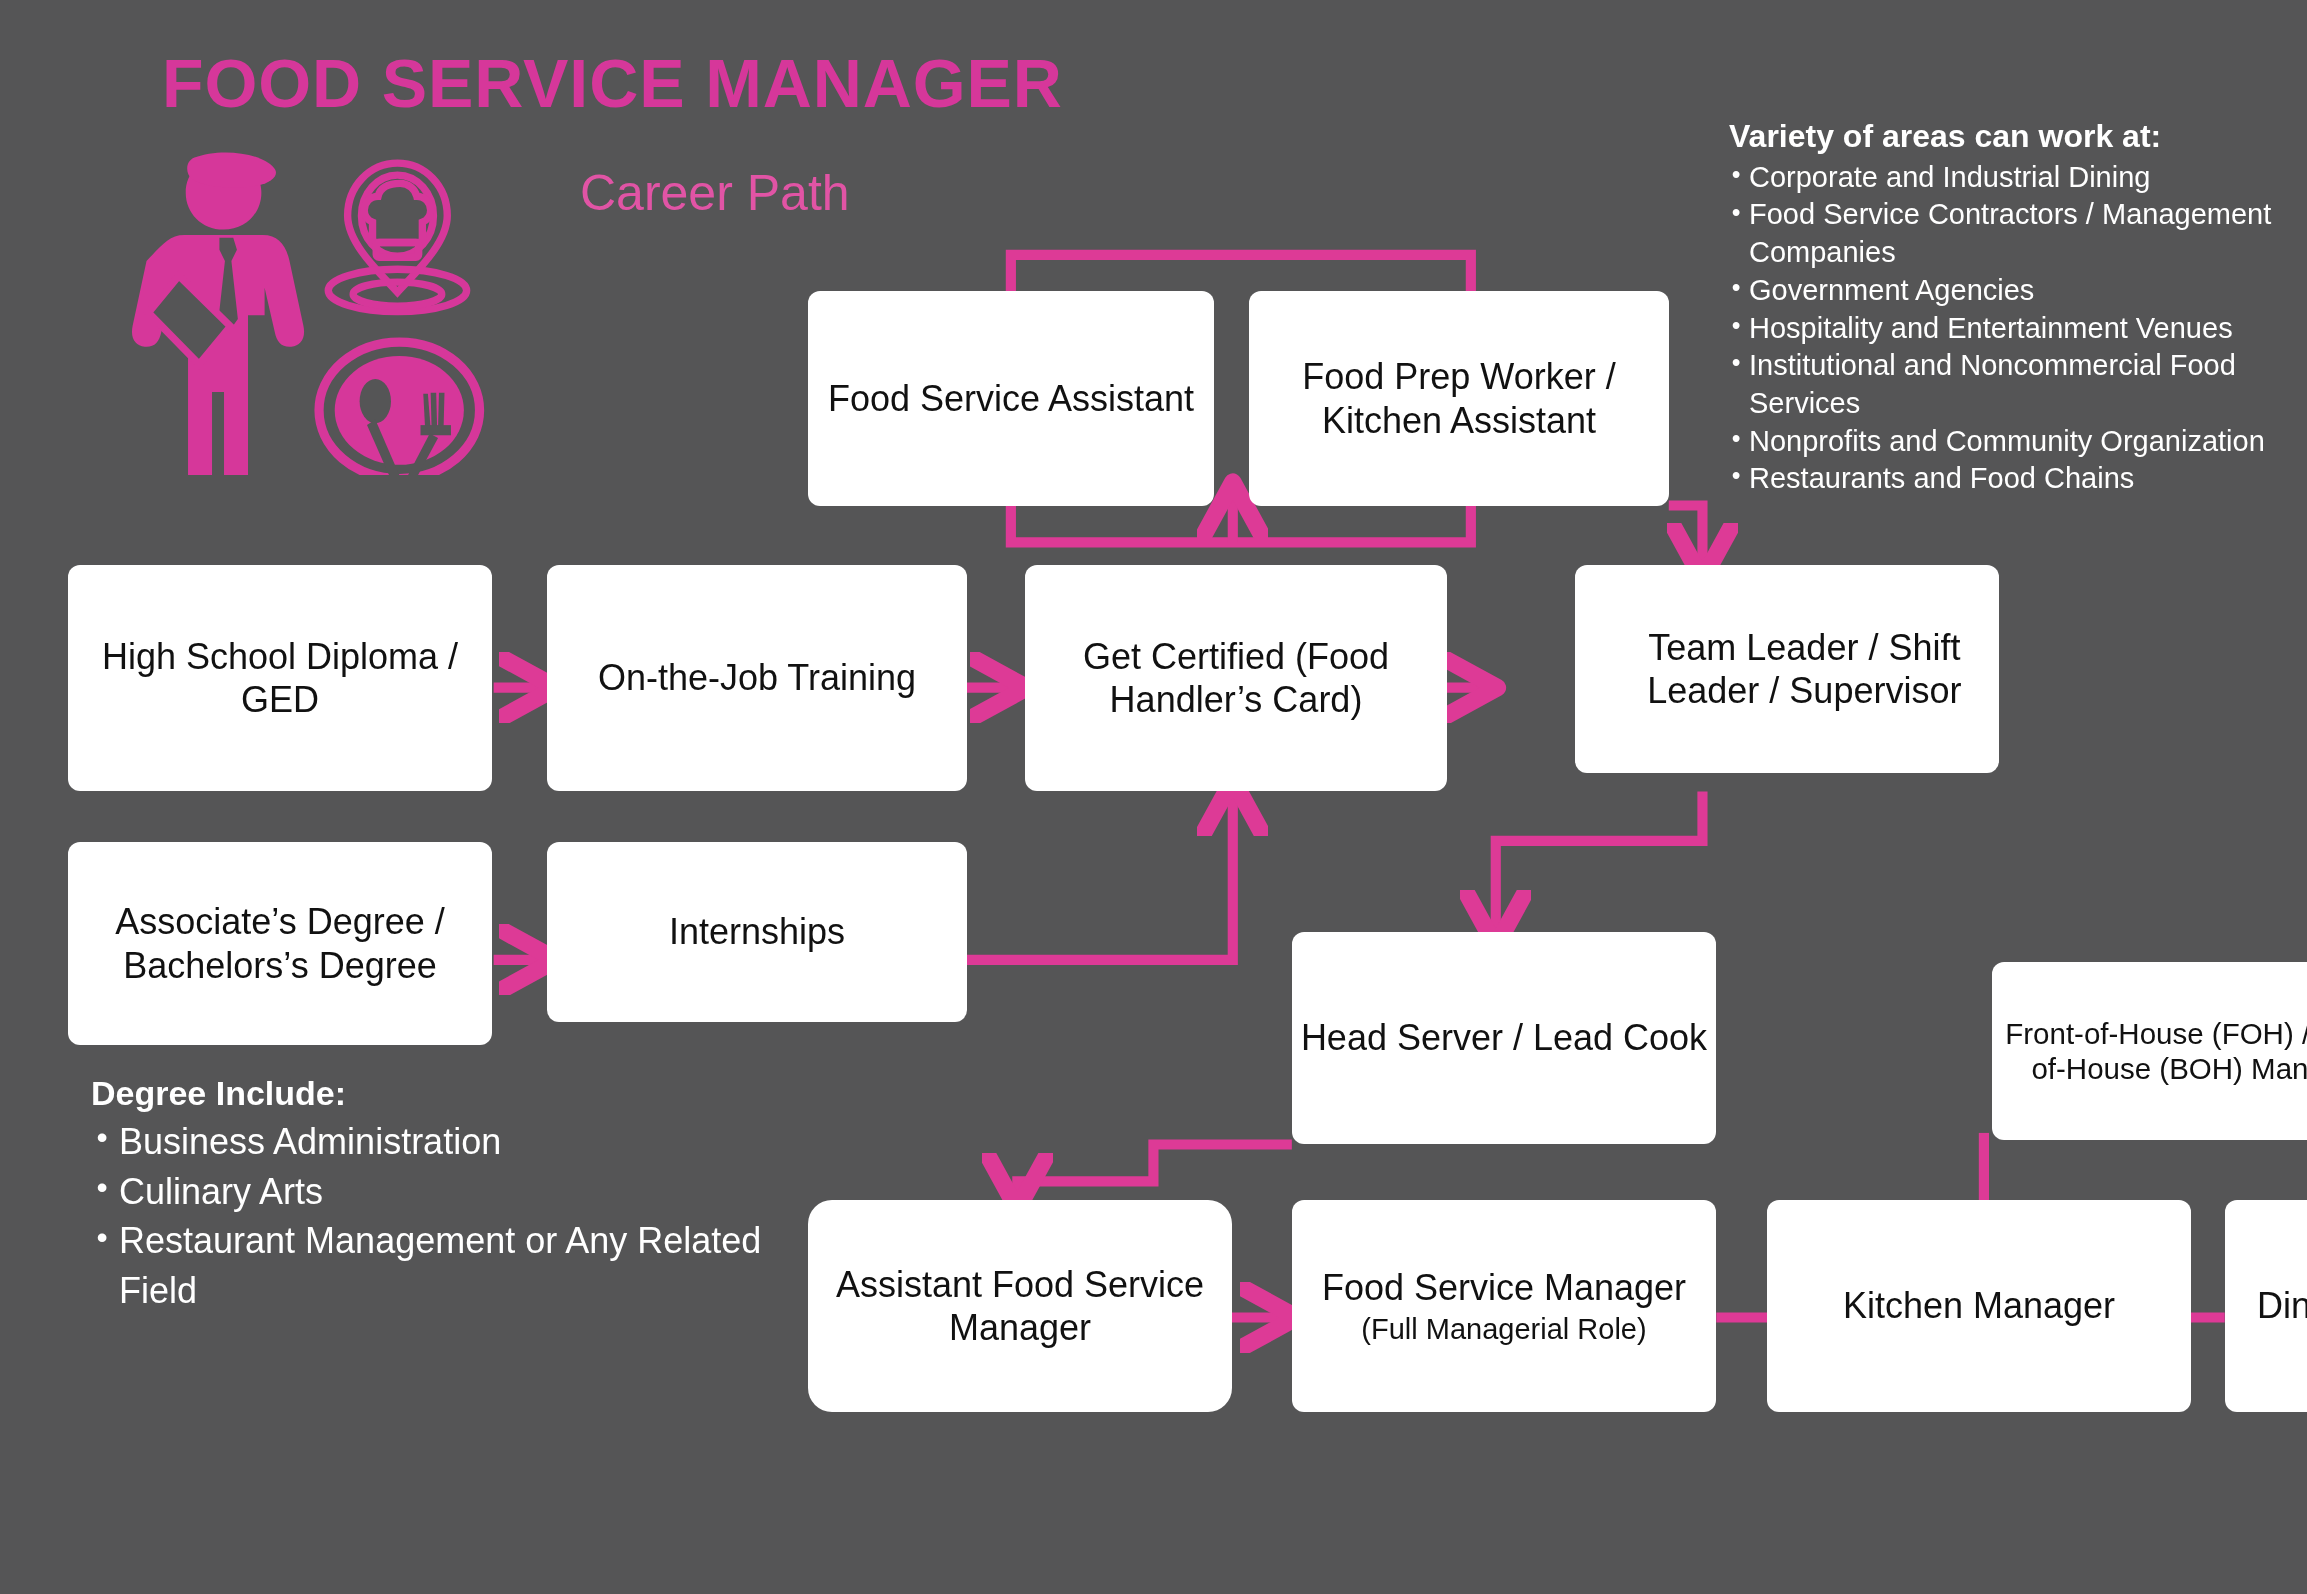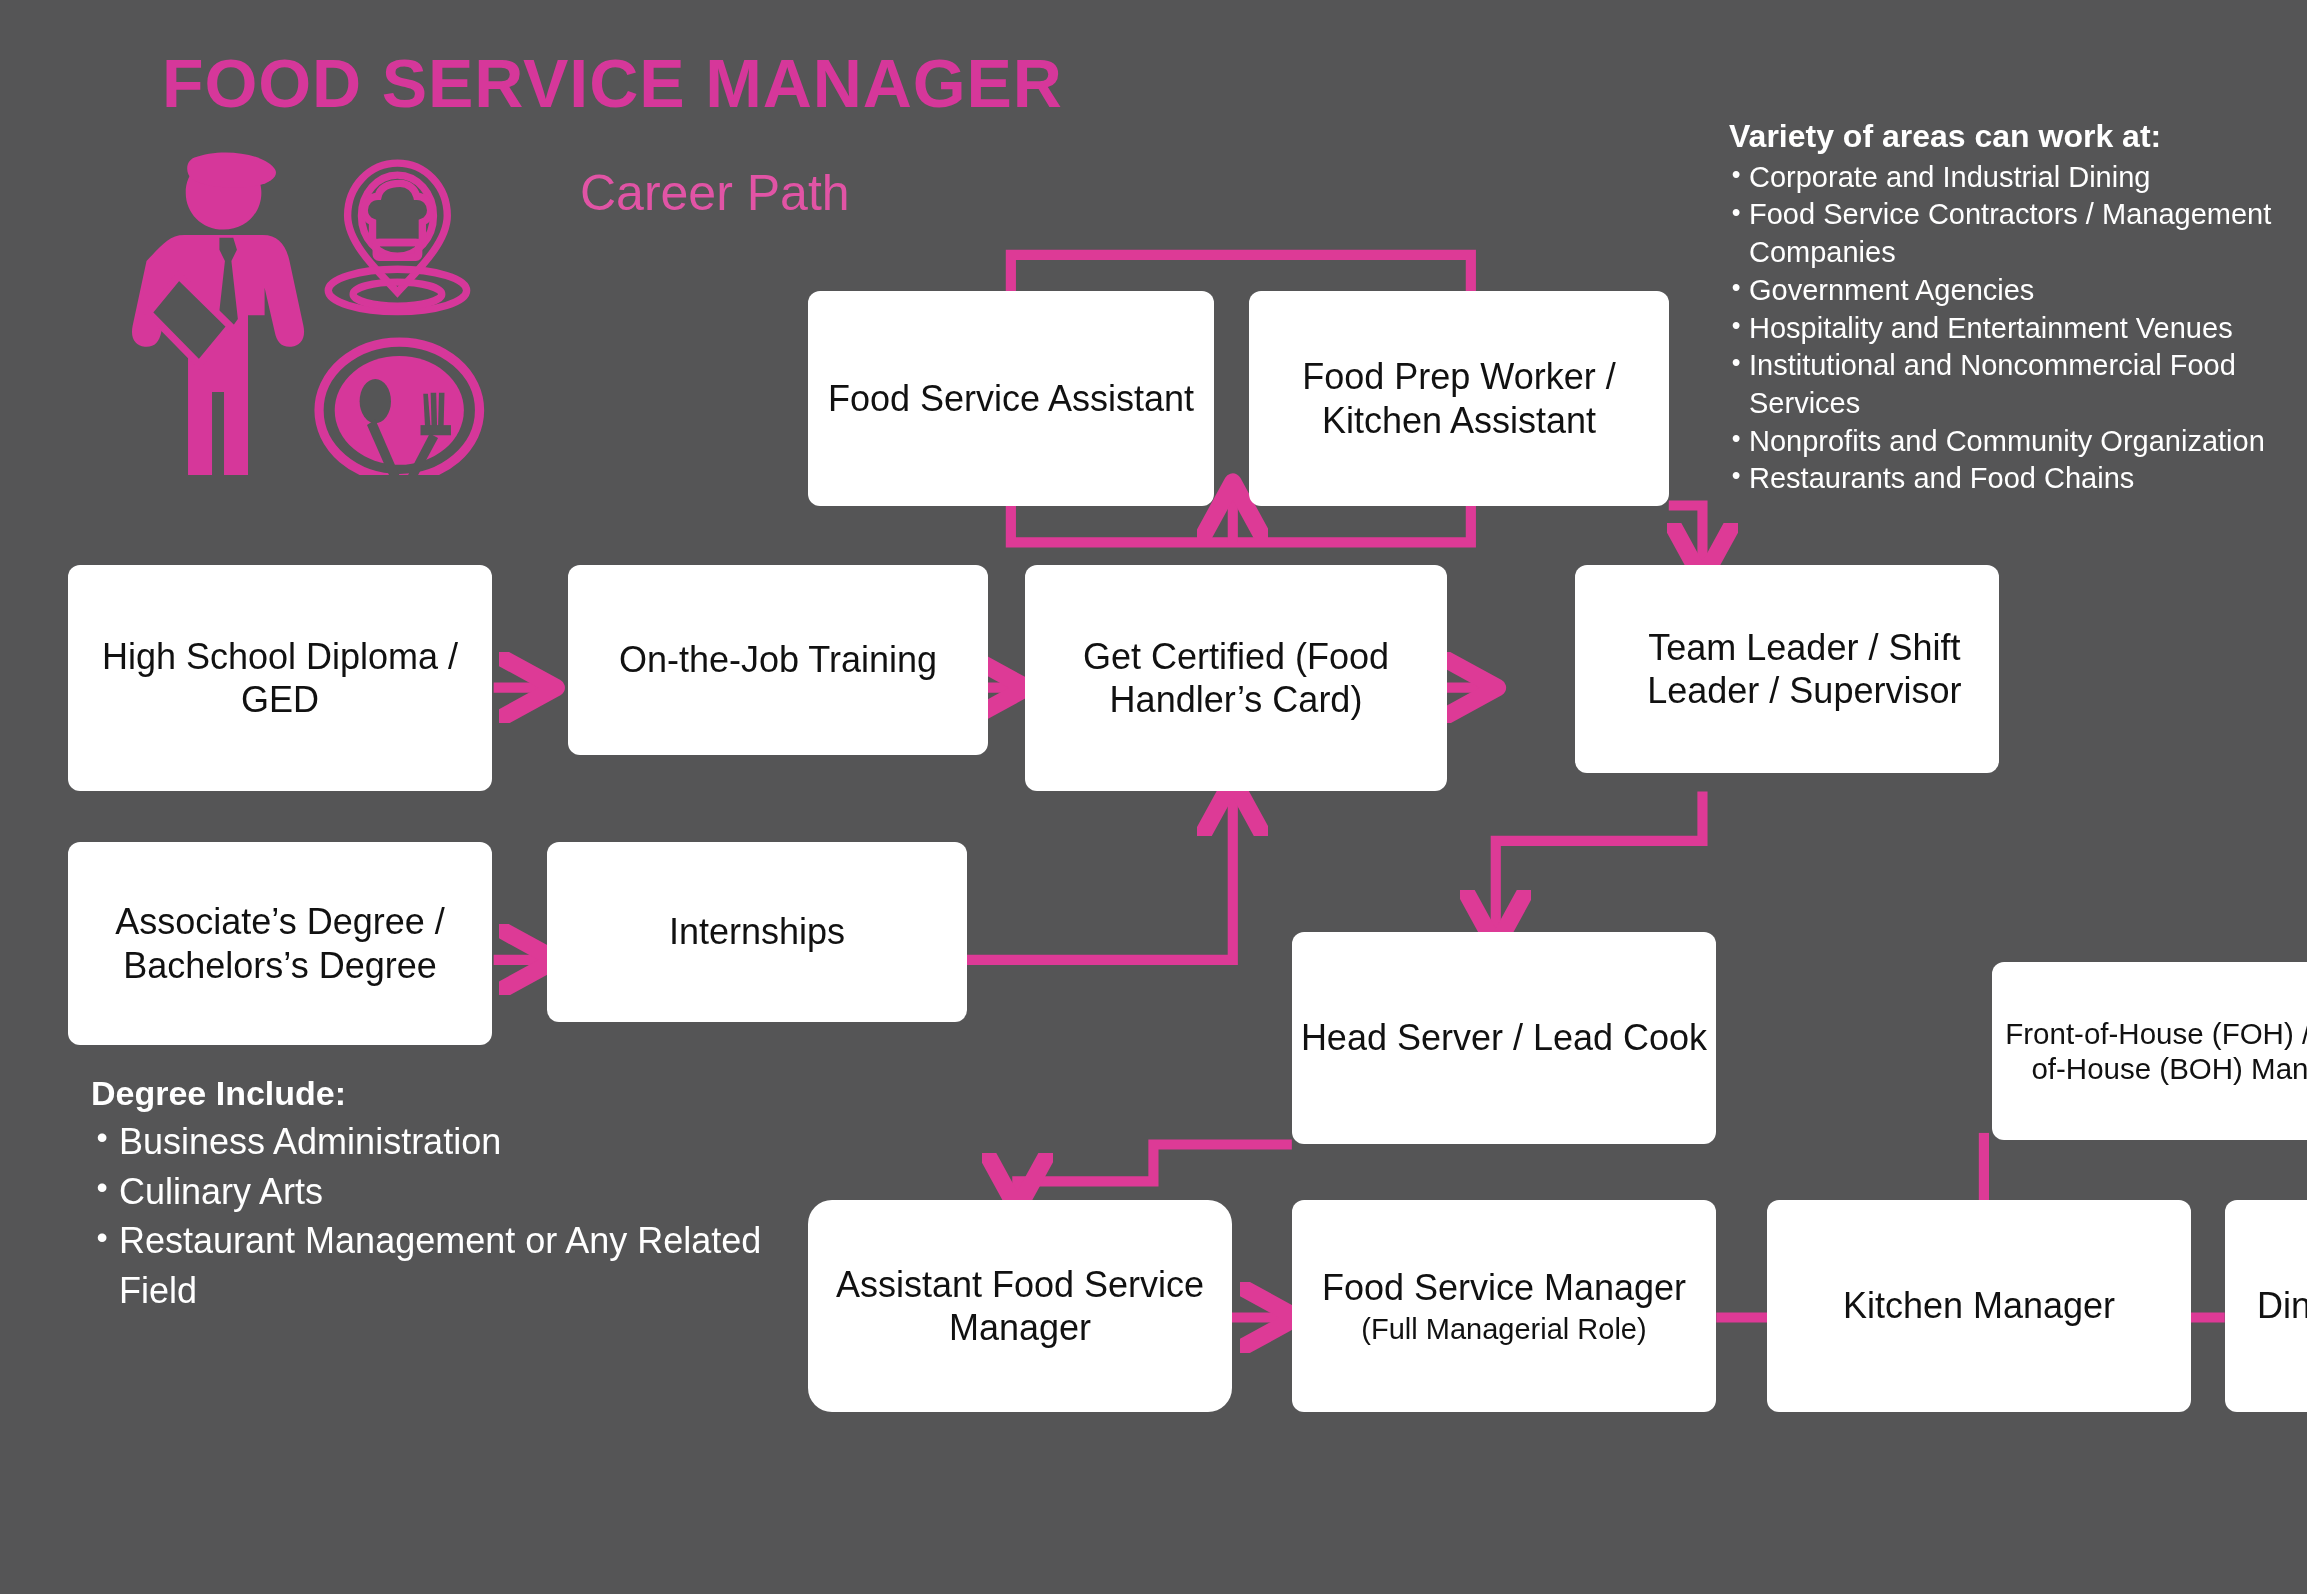--- a/index.html
+++ b/index.html
@@ -157,21 +157,21 @@
       <path d="M5115 580 H5145"></path>
       <path d="M5115 1555 H5145"></path>
       <path d="M5115 1058 H5162"></path>
     </g>
   </svg>
 
   <div class="box" style="left:808px;top:291px;width:406px;height:215px;">Food Service Assistant</div>
   <div class="box" style="left:1249px;top:291px;width:420px;height:215px;">Food Prep Worker / Kitchen Assistant</div>
 
   <div class="box" style="left:68px;top:565px;width:424px;height:226px;">High School Diploma / GED</div>
-  <div class="box" style="left:568px;top:565px;width:420px;height:190px;">On-the-Job Training</div>
+  <div class="box" style="left:547px;top:565px;width:420px;height:226px;">On-the-Job Training</div>
   <div class="box" style="left:1025px;top:565px;width:422px;height:226px;">Get Certified (Food Handler’s Card)</div>
   <div class="box" style="left:1575px;top:565px;width:424px;height:208px;padding-left:43px;">Team Leader / Shift Leader / Supervisor</div>
 
   <div class="box" style="left:68px;top:842px;width:424px;height:203px;">Associate’s Degree / Bachelors’s Degree</div>
   <div class="box" style="left:547px;top:842px;width:420px;height:180px;">Internships</div>
   <div class="box" style="left:1292px;top:932px;width:424px;height:212px;">Head Server / Lead Cook</div>
 
   <div class="box small" style="left:1992px;top:962px;width:415px;height:178px;">Front-of-House (FOH) / Back-of-House (BOH) Manager</div>
 
   <div class="box" style="left:808px;top:1200px;width:424px;height:212px;border-radius:24px;">Assistant Food Service Manager</div>

